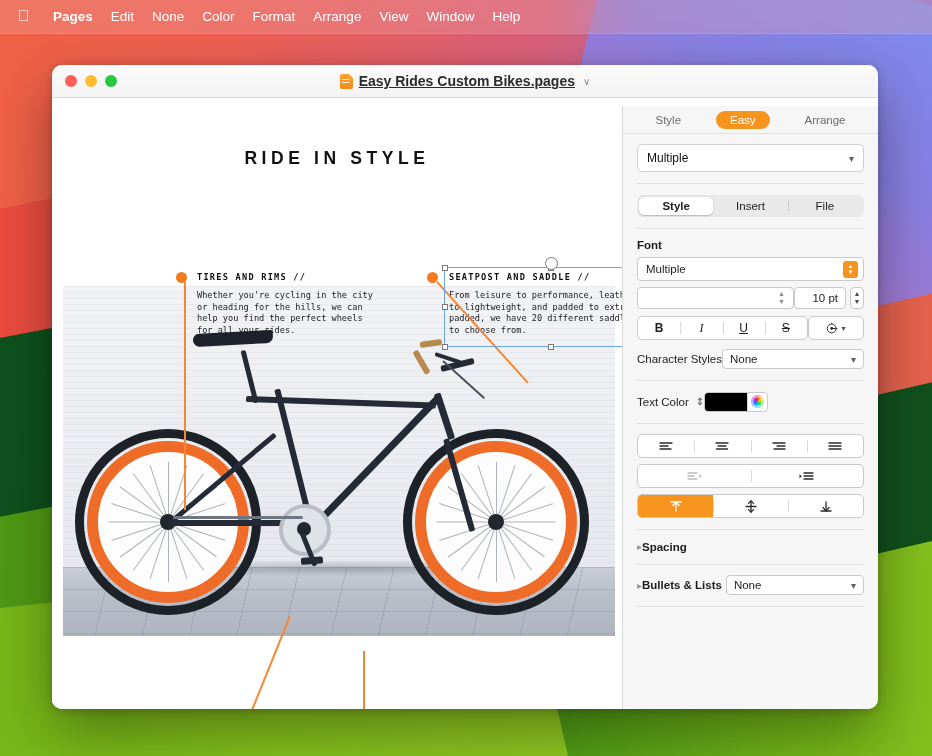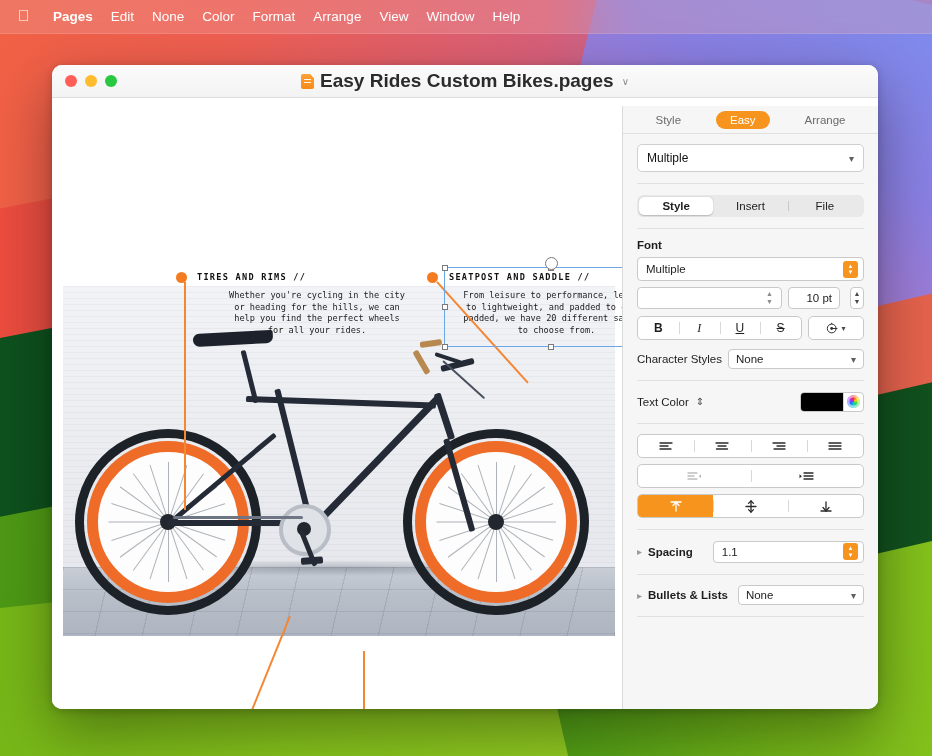--- a/index.html
+++ b/index.html
@@ -119,21 +119,21 @@
   .doc-icon:after {
     content: ""; position: absolute; top: 0; right: 0;
     border-width: 0 4px 4px 0; border-style: solid;
     border-color: transparent #ffffff transparent transparent;
   }
   .doc-icon:before {
     content: ""; position: absolute; left: 2.5px; top: 5px;
     width: 7px; height: 1.4px; background: rgba(255,255,255,0.9);
     box-shadow: 0 3px 0 rgba(255,255,255,0.9);
   }
-  .title-text { font-size: 19px; font-weight: bold; color: #2b2b2b; }
+  .title-text { font-size: 14px; font-weight: bold; color: #2b2b2b; text-decoration: underline; }
   .title-chev { font-size: 10px; color: #8b8b8b; margin-left: 2px; }
 
   #body-row { display: flex; flex: 1 1 auto; min-height: 0; }
 
   
   #canvas {
     width: 570px; flex: 0 0 570px;
     background: #ffffff;
     position: relative; overflow: hidden;
   }
@@ -206,21 +206,21 @@
   .callout-title {
     position: absolute;
     font-family: "DejaVu Sans Mono", monospace;
     font-size: 8.6px; font-weight: bold; letter-spacing: 1.25px;
     color: #111111; white-space: nowrap;
   }
   .callout-body {
     position: absolute;
     font-family: "DejaVu Sans Mono", monospace;
     font-size: 8.6px; line-height: 11.6px;
-    color: #1b1b1b; white-space: pre-line; text-align: center;
+    color: #1b1b1b; white-space: pre-line;
   }
   .dot {
     position: absolute; width: 11px; height: 11px; border-radius: 50%;
     background: #f47b20; z-index: 6;
   }
   .leader {
     position: absolute; background: #f58634; z-index: 5;
     transform-origin: top left;
   }
 
@@ -308,21 +308,21 @@
     display: flex; flex-direction: column; align-items: center; justify-content: center;
     color: #8a8a8a; font-size: 7px; line-height: 8px;
   }
   .stepper-out {
     width: 14px; height: 22px; flex: 0 0 14px; margin-left: 4px;
     display: flex; flex-direction: column; align-items: center; justify-content: center;
     color: #4a4a4a; font-size: 7px; line-height: 8.5px;
     background: #fff; border: 0.5px solid #c9c9c9; border-radius: 4px;
   }
 
-  .row { display: flex; align-items: center; gap: 6px; }
+  .row { display: flex; align-items: center; gap: 0; }
 
   .btn-group {
     display: flex; background: #ffffff;
     border: 0.5px solid #c9c9c9; border-radius: 5px;
     height: 24px; overflow: hidden;
   }
   .btn-group > div {
     flex: 1; display: flex; align-items: center; justify-content: center;
     font-size: 12px; color: #1d1d1d; position: relative;
   }
@@ -400,20 +400,21 @@
         <span class="title-text">Easy Rides Custom Bikes.pages</span>
         <span class="title-chev">∨</span>
       </div>
     </div>
 
     <div id="body-row">
 
       <div id="canvas">
         <div id="page">
 
+          <div class="doc-title">RIDE IN STYLE</div>
 
           <div id="photo">
             <div class="wall"></div>
             <div class="ground"></div>
             <div class="shadow-strip"></div>
 
             <div class="wheel tire" style="left:12px; top:143px; width:186px; height:186px;"></div>
             <div class="wheel rim" style="left:24px; top:155px; width:162px; height:162px;"></div>
             <div class="spokes" style="left:45px; top:176px; width:120px; height:120px;">
               <div class="spoke" style="transform:rotate(0deg)"></div>
@@ -605,21 +606,21 @@
           <div class="row" style="margin-top:9px;">
             <span>Character Styles</span>
             <div class="small-combo">
               <span>None</span>
               <span class="chev">▾</span>
             </div>
           </div>
 
           <div class="divider"></div>
 
-          <div class="row" style="justify-content:space-between;">
+          <div class="row" style="">
             <div class="disc-row">
               <span>Text Color</span>
               <span class="disc-arrow">⇕</span>
             </div>
             <div class="swatch-wrap">
               <div class="swatch"></div>
               <div class="wheel-btn">
                 <div class="wheel-dot"></div>
               </div>
             </div>
@@ -718,27 +719,20 @@
                   </g>
                 </svg>
             </div>
           </div>
 
           <div class="divider"></div>
 
           <div class="row">
             <span class="tri">▸</span>
             <span style="font-weight:bold;">Spacing</span>
-            <div class="field" style="flex:1; margin-left:14px;">
-              <span class="v">1.1</span>
-              <span class="stepper-orange">
-                <span>▲</span>
-                  <span>▼</span>
-              </span>
-            </div>
           </div>
 
           <div class="divider"></div>
 
           <div class="row">
             <span class="tri">▸</span>
             <span style="font-weight:bold;">Bullets &amp; Lists</span>
             <div class="small-combo" style="margin-left:4px;">
               <span>None</span>
               <span class="chev">▾</span>

